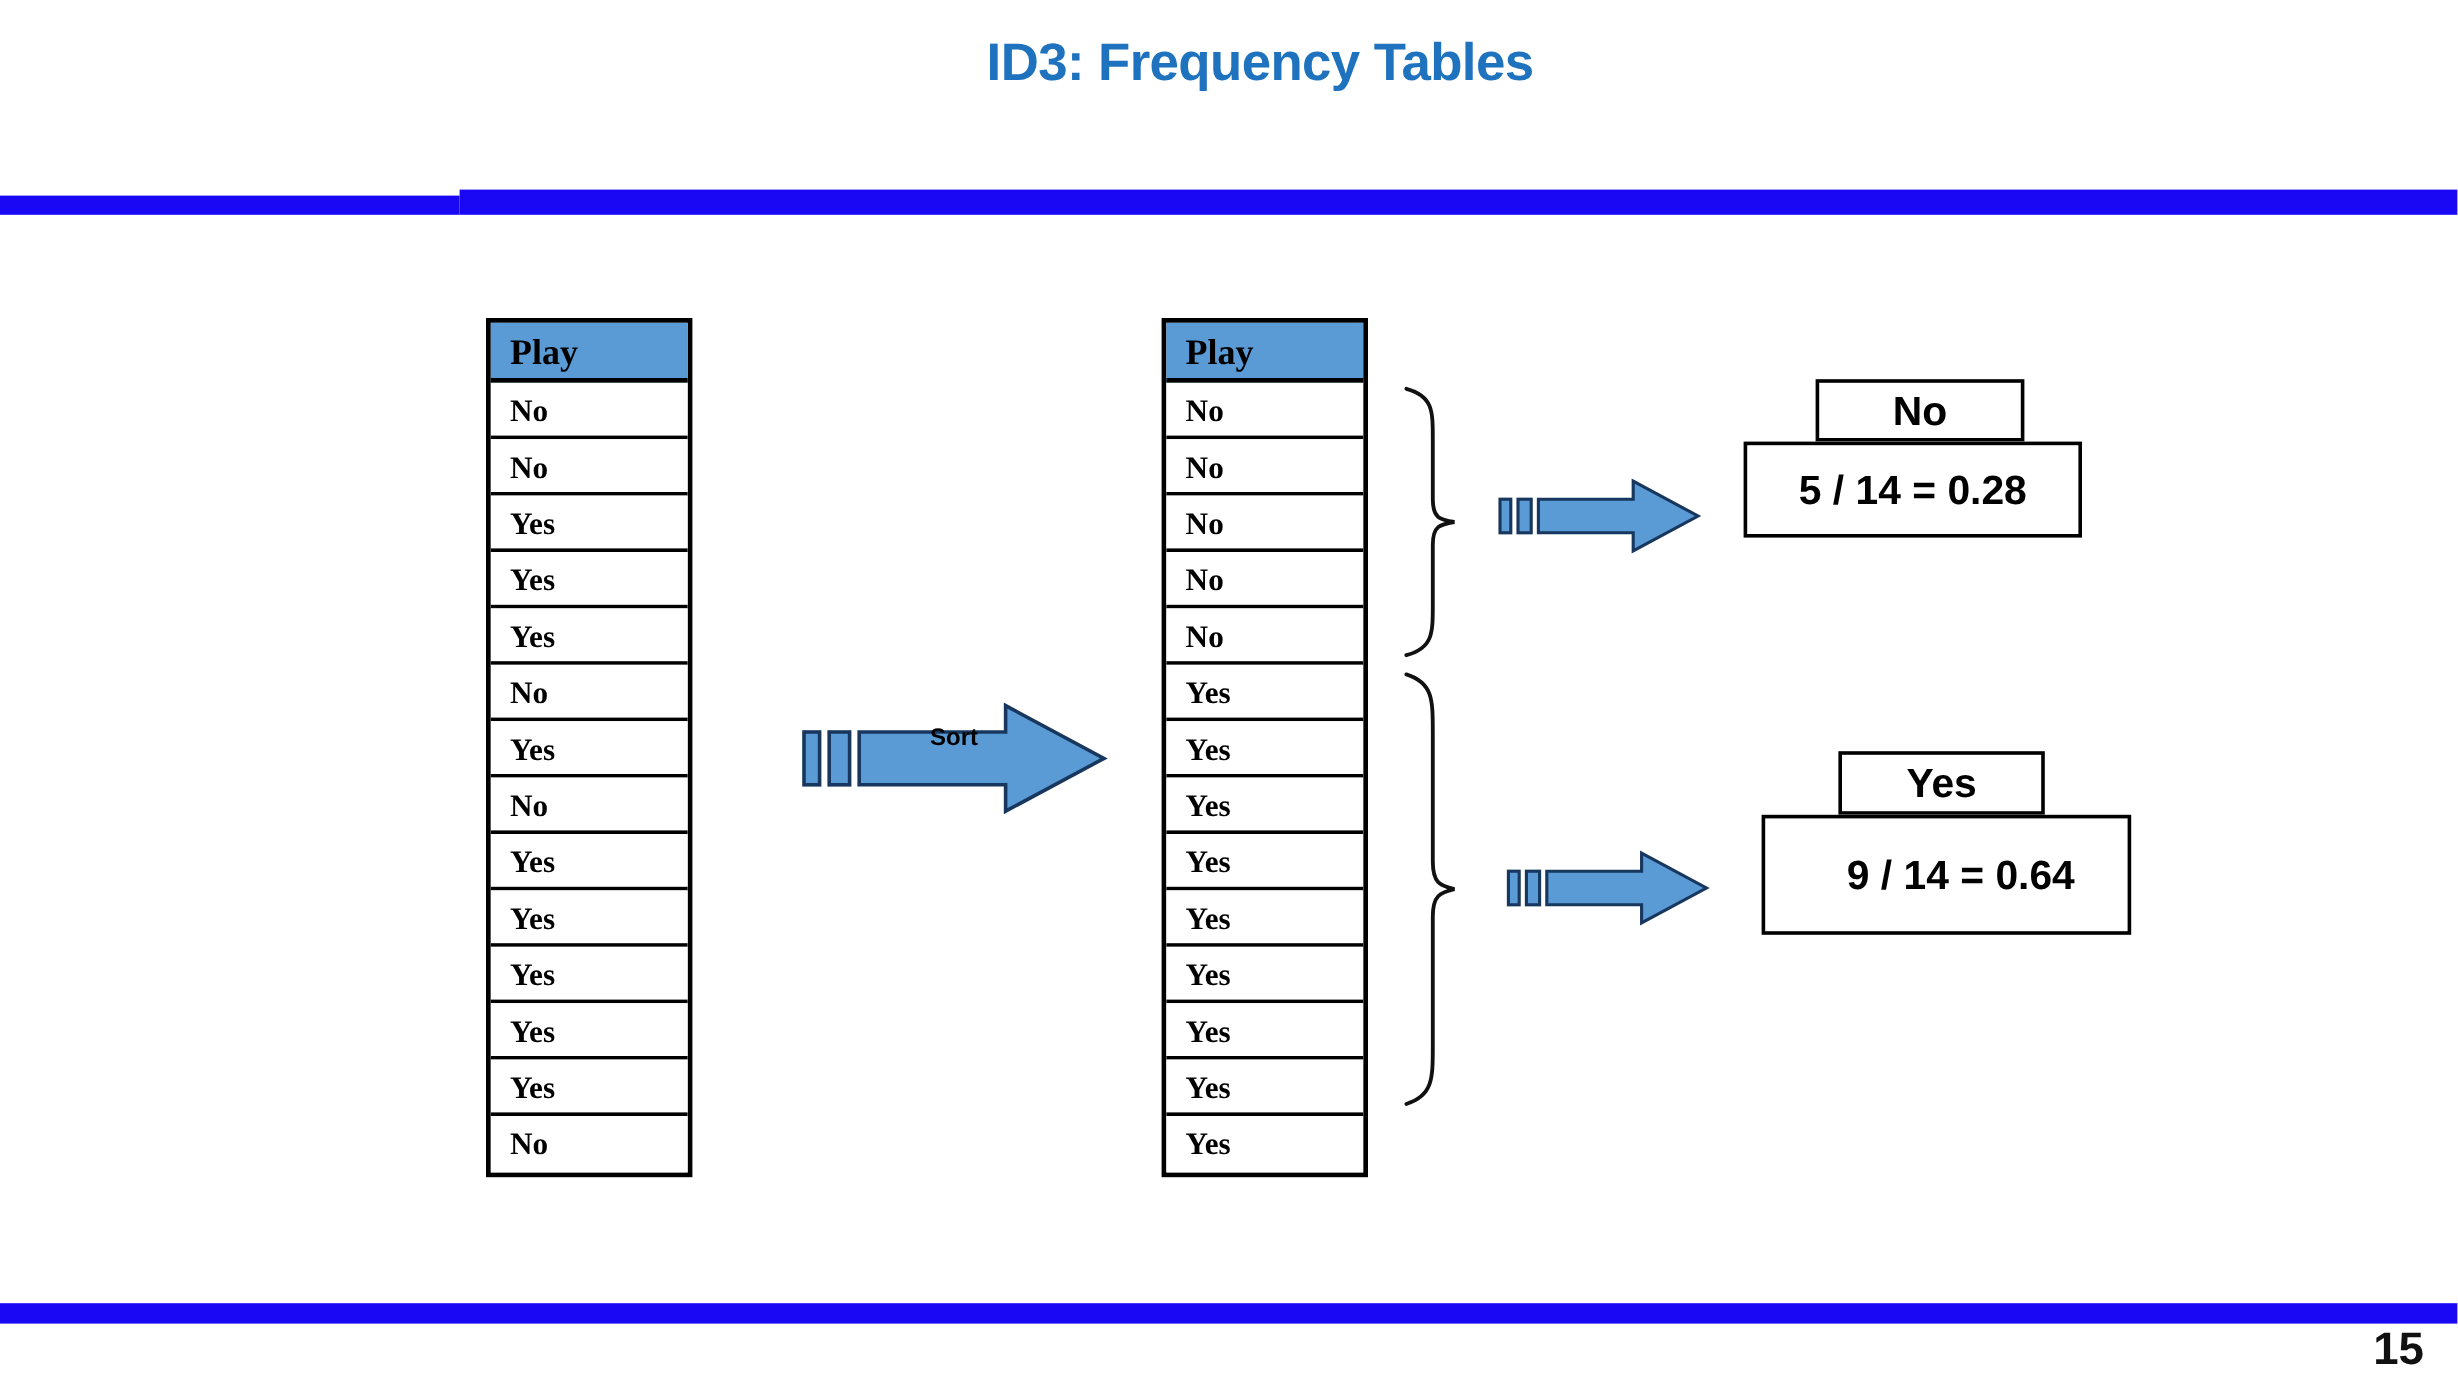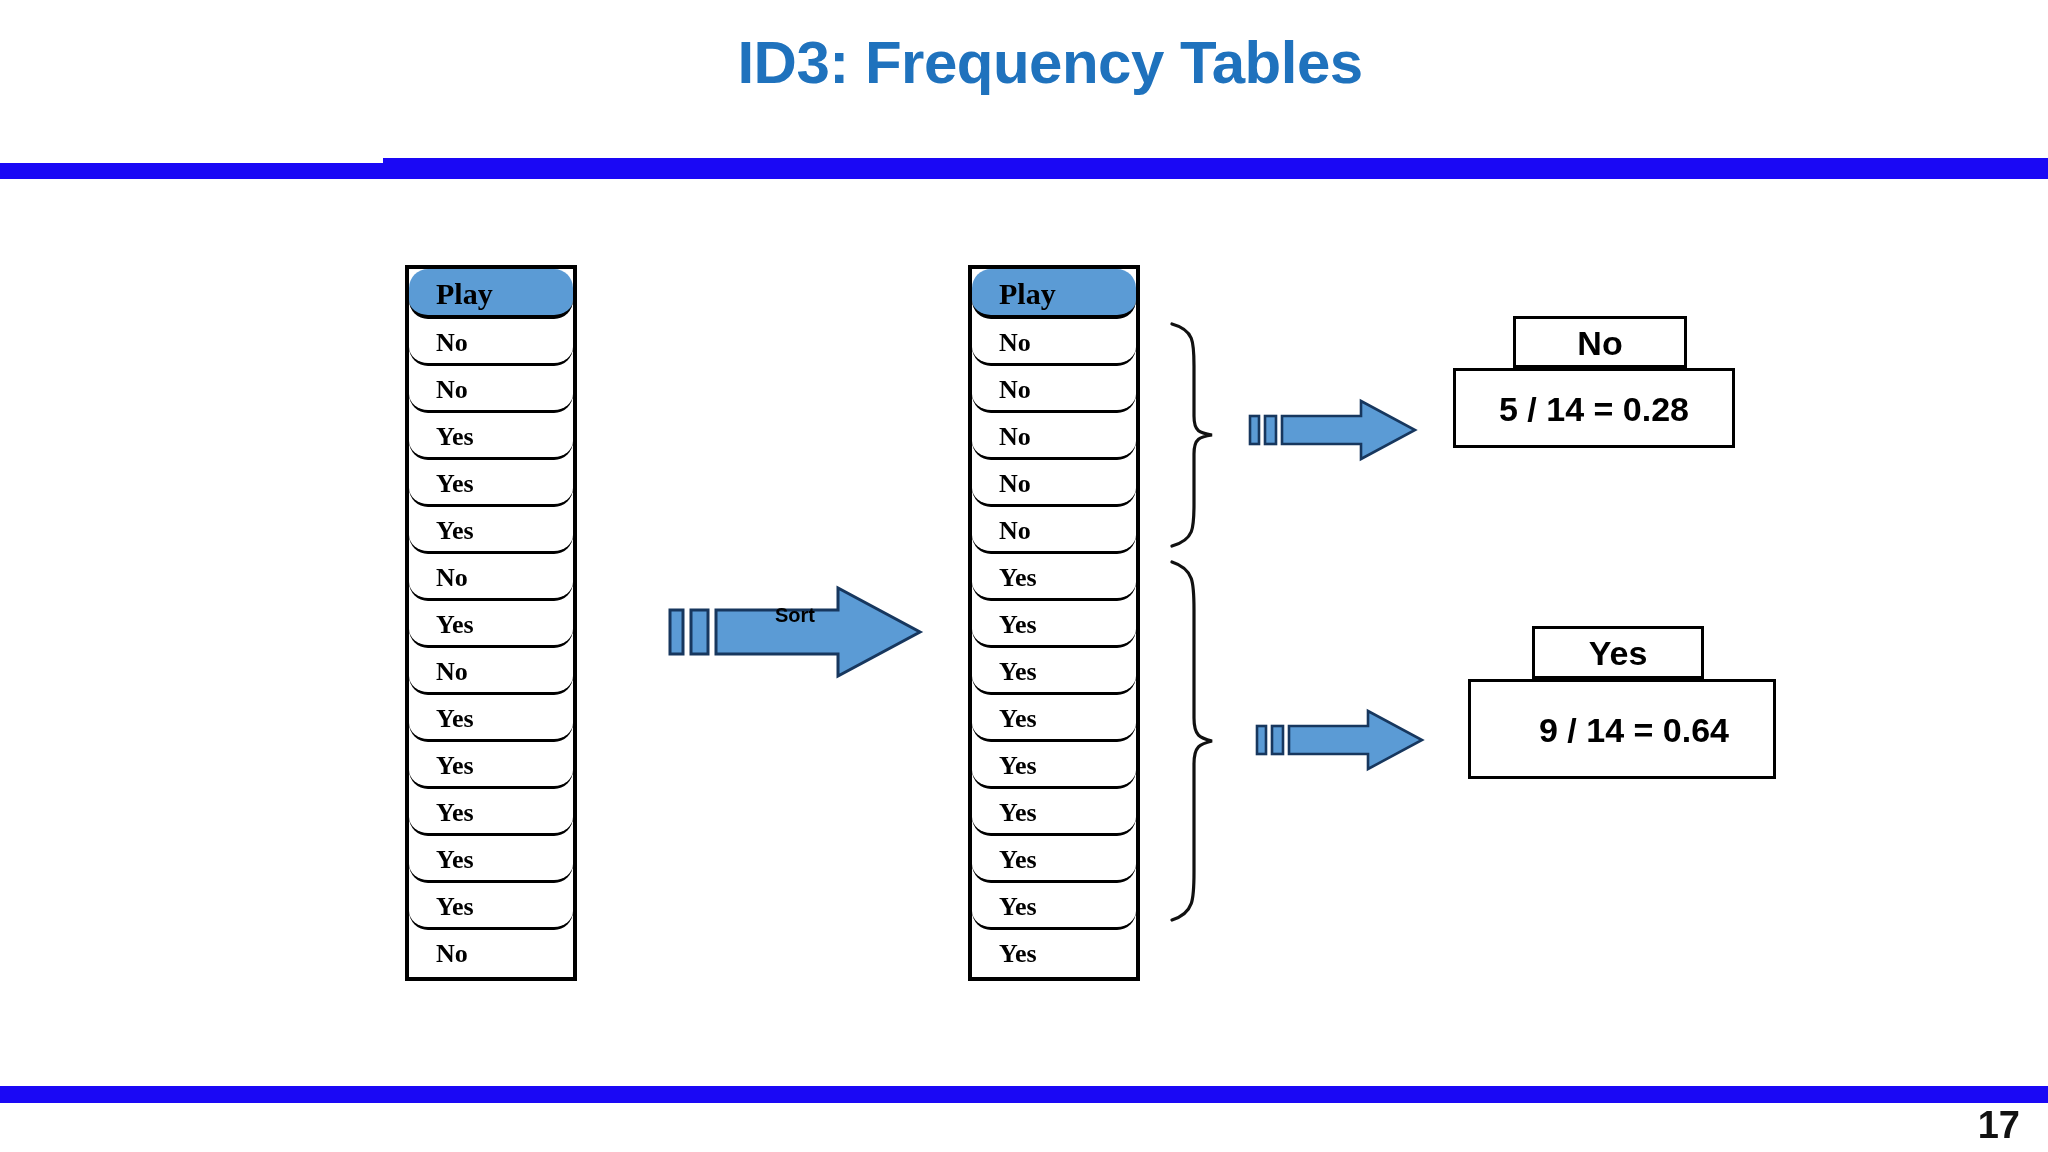--- a/index.html
+++ b/index.html
@@ -32,21 +32,21 @@
   }
   #logo svg { display: block; }
 
   #slide-title {
     position: absolute;
     left: 500px;
     top: 28px;
     width: 1100px;
     text-align: center;
     font-family: "Liberation Sans", sans-serif;
-    font-size: 60px;
+    font-size: 44px;
     font-weight: bold;
     color: #1F72BD;
     letter-spacing: -0.5px;
     white-space: nowrap;
   }
 
   
   .rule-left {
     position: absolute;
     left: 0;
@@ -92,29 +92,28 @@
     background: #ffffff;
   }
   #table-unsorted { left: 405px; top: 265px; }
   #table-sorted   { left: 968px; top: 265px; }
 
   .play-table .cell {
     height: 47px;
     line-height: 47px;
     box-sizing: border-box;
     border-bottom: 3px solid #000000;
-    padding-left: 27px;
+    padding-left: 16px;
     font-family: "Liberation Serif", serif;
     font-weight: bold;
     font-size: 26px;
     color: #000000;
     background: #ffffff;
     white-space: nowrap;
     overflow: hidden;
-    border-radius: 19px;
   }
   .play-table .cell.header {
     background: #5B9BD5;
     font-size: 30px;
     height: 50px;
     line-height: 50px;
     border-bottom: 4px solid #000000;
   }
   .play-table .cell:last-child { border-bottom: none; }
 
@@ -263,13 +262,13 @@
     </g>
   </svg>
 </div>
 
 <div class="result-group">
   <div class="result-label-box" style="left:1532px; top:626px; width:172px; height:53px; line-height:49px;">Yes</div>
   <div class="result-value-box" style="left:1468px; top:679px; width:308px; height:100px; line-height:96px;padding-left:24px;">9 / 14 = 0.64</div>
 </div>
 
 <div class="rule-bottom"></div>
-<div id="page-number">17</div>
+<div id="page-number">15</div>
 
 </body></html>

